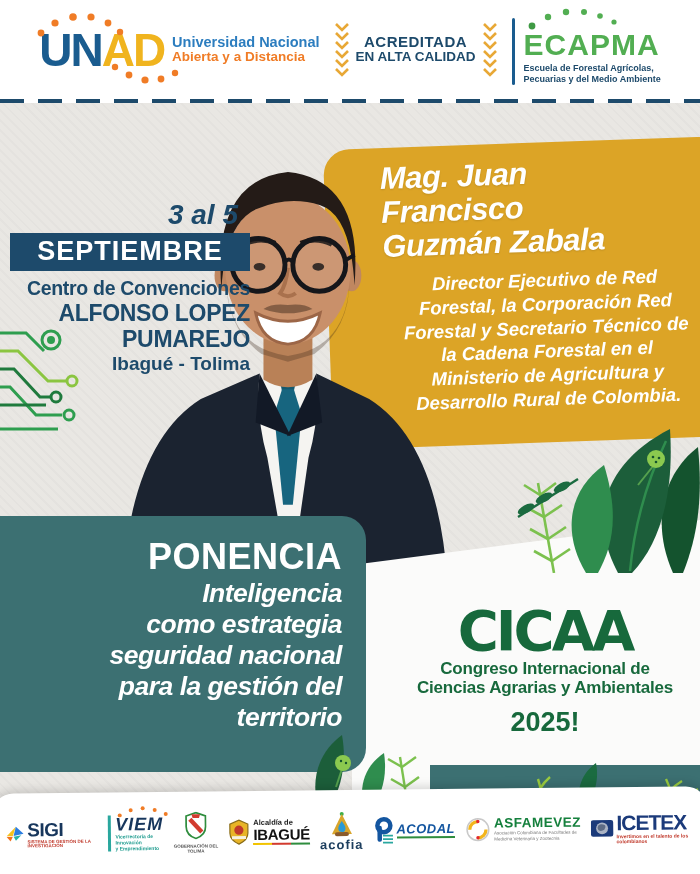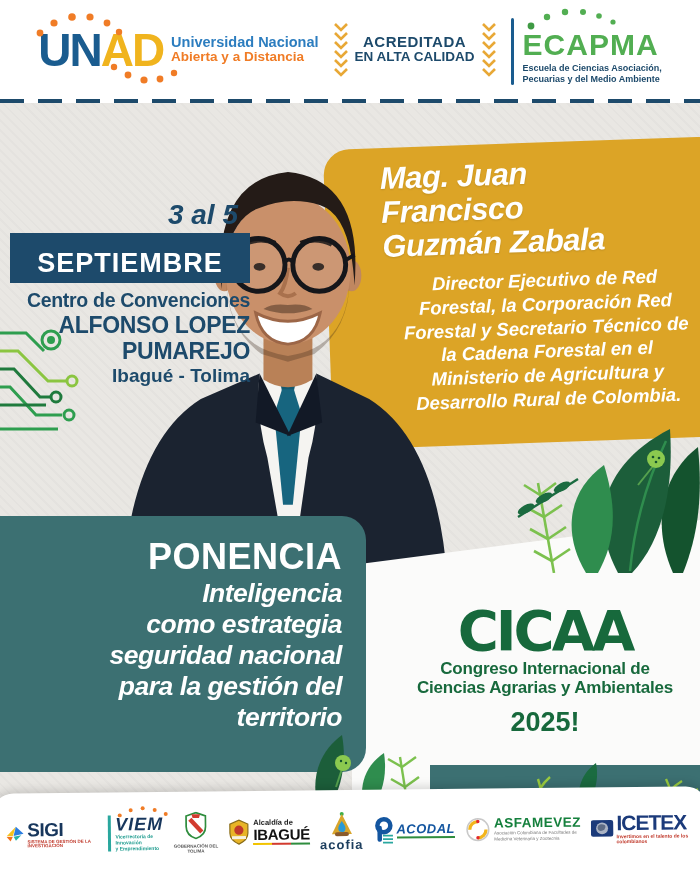--- a/index.html
+++ b/index.html
@@ -45,21 +45,21 @@
   .speaker-name { font-size:31px; font-weight:800; font-style:italic; line-height:1.1; letter-spacing:-0.5px;
                   text-shadow:0 1px 2px rgba(0,0,0,0.12); }
   .speaker-bio { margin:10px 18px 0 16px; width:290px; font-size:18.5px; font-style:italic; font-weight:600;
                  line-height:1.28; text-align:center; }
 
   .portrait { position:absolute; left:105px; top:18px; z-index:3; }
 
   .date-block { position:absolute; left:10px; top:96px; width:240px; text-align:right; z-index:4; color:#1d4a6b; }
   .date-range { font-size:28px; font-weight:700; font-style:italic; padding-right:12px; }
   .month-box { display:block; background:#1d4a6b; color:#fff; font-size:27px; font-weight:700;
-               letter-spacing:1px; text-align:center; padding:15px 0 4px; margin-top:2px; }
+               letter-spacing:1px; text-align:center; padding:3px 0 4px; margin-top:2px; }
   .venue1 { font-size:19.5px; font-weight:600; margin-top:6px; letter-spacing:-0.3px; }
   .venue2, .venue3 { font-size:23px; font-weight:800; line-height:1.15; letter-spacing:-0.3px; }
   .city { font-size:19px; font-weight:700; }
 
   .white-zone { position:absolute; left:352px; top:408px; width:348px; height:300px; z-index:4;
                 background:#fbfbfa; clip-path:polygon(0 18%, 100% 3%, 100% 100%, 0 100%); }
   .teal-strip { position:absolute; left:430px; top:662px; width:270px; height:40px; background:#3c7072; z-index:5; }
 
   .leaves-right { position:absolute; left:468px; top:318px; z-index:6; }
   .leaves-bottom { position:absolute; left:280px; top:626px; z-index:8; }
@@ -163,21 +163,21 @@
         <svg class="dots-arc" style="left:2px;top:-6px;" width="96" height="22">
           <circle cx="6" cy="18" r="3.4" fill="#3f9a44"></circle>
             <circle cx="22" cy="9" r="3.2" fill="#52ae52"></circle>
           <circle cx="40" cy="4" r="3.2" fill="#52ae52"></circle>
             <circle cx="58" cy="4" r="3" fill="#52ae52"></circle>
           <circle cx="74" cy="8" r="2.8" fill="#52ae52"></circle>
             <circle cx="88" cy="14" r="2.6" fill="#52ae52"></circle>
         </svg>
         <div class="ecapma-name">ECAPMA</div>
         <div class="ecapma-sub">
-          <div>Escuela de Ciencias Asociación,</div>
+          <div>Escuela de Forestal Agrícolas,</div>
           <div>Pecuarias y del Medio Ambiente</div>
         </div>
       </div>
     </div>
   </div>
   <div class="dashes"></div>
 
   <div class="main">
 
     <svg class="circuit" width="86" height="130">

